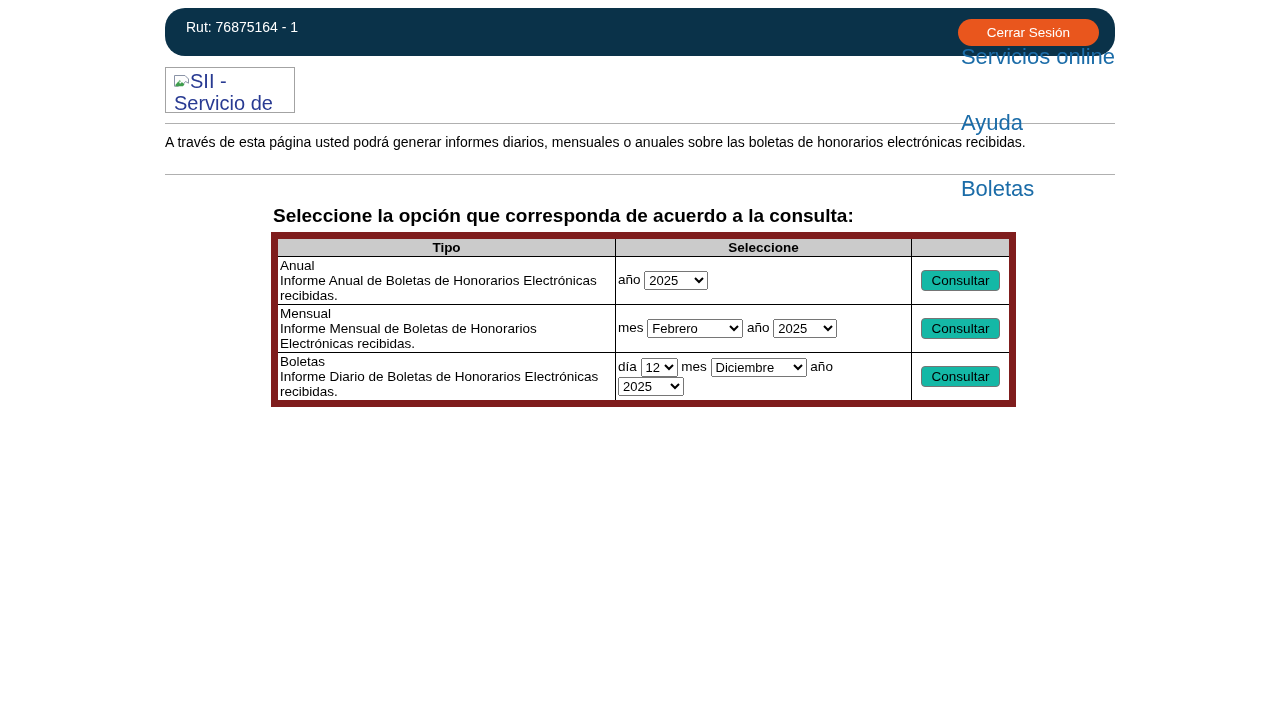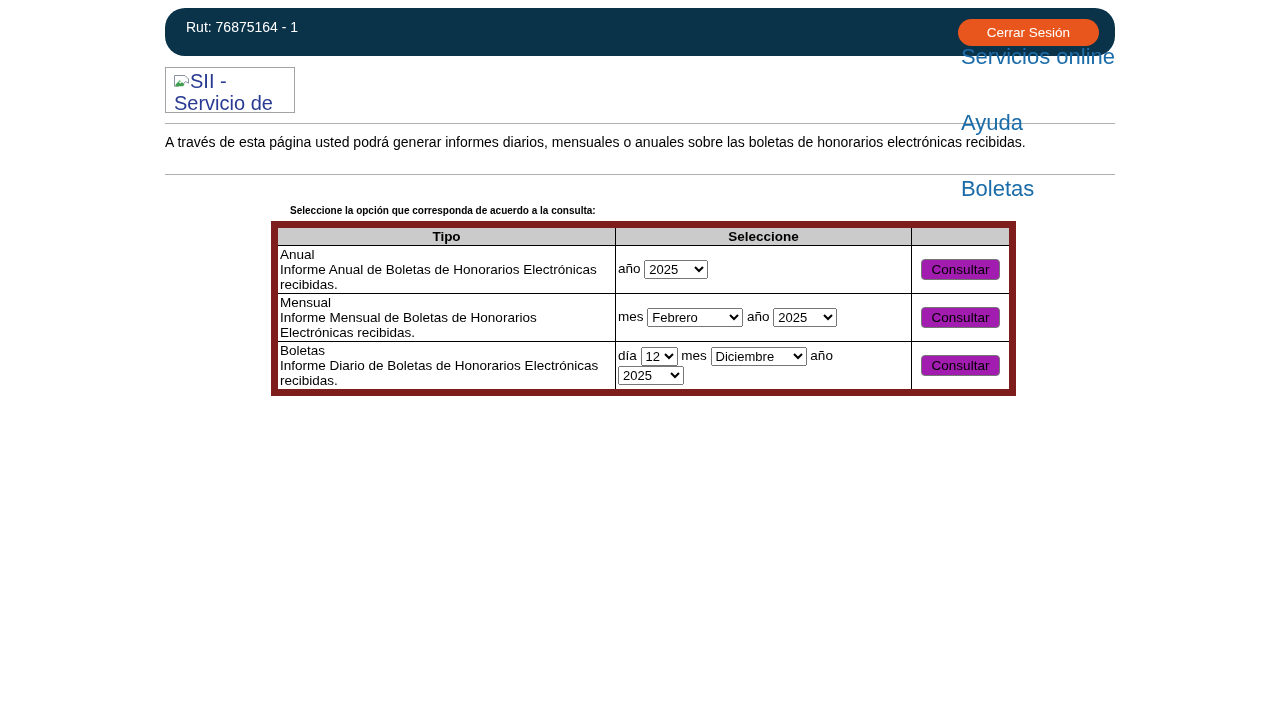--- a/index.html
+++ b/index.html
@@ -67,21 +67,21 @@
   
   h1 {
     font-size: 18px;
     font-weight: bold;
     margin: 53px 0 0;
   }
   .desc { font-size: 14px; margin: 10px 0 0; }
   hr.divider { border: none; border-top: 1px solid #b0b0b0; margin: 24px 0 0; }
 
   .table-wrap { width: 738px; margin: 30px auto 0; }
-  .table-heading { font-weight: bold; font-size: 10px; margin: 0 0 5px 19px; }
+  .table-heading { font-weight: bold; font-size: 19px; margin: 0 0 5px 2px; }
 
   table.reports {
     border-collapse: collapse;
     border: 7px solid #7f1d1d;
     table-layout: fixed;
     width: 738px;
     font-size: 13.5px;
   }
   table.reports th {
     border: 1px solid #000;
@@ -105,21 +105,21 @@
     vertical-align: middle;
   }
   .sel-day { width: 37px; }
   .sel-month { width: 96px; }
   .sel-year { width: 64px; }
   .sel-year-wrap { width: 66px; }
   .c-btn { text-align: center; }
   button.consultar {
     font-size: 13.5px;
     font-family: "Liberation Sans", sans-serif;
-    background: #a21caf;
+    background: #14b8a6;
     border: 1px solid #757575;
     border-radius: 4px;
     padding: 2px 10px;
     cursor: pointer;
   }
 </style>
 </head>
 <body>
 
 <div class="page">

